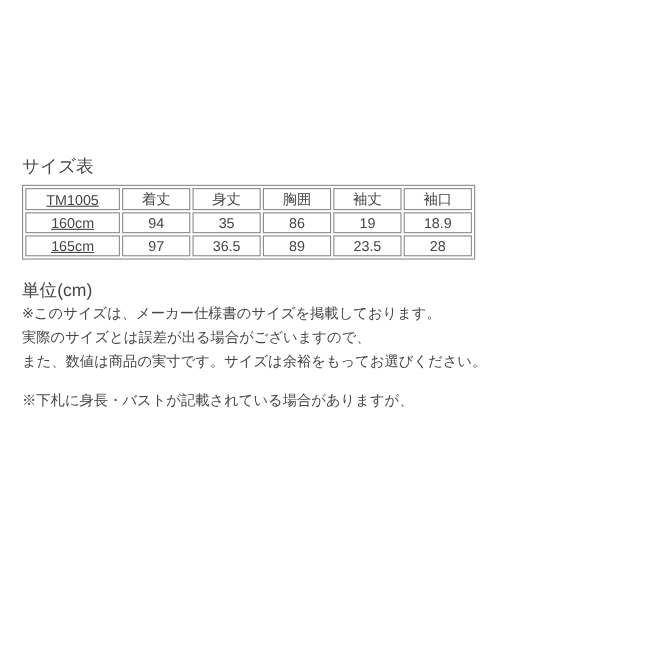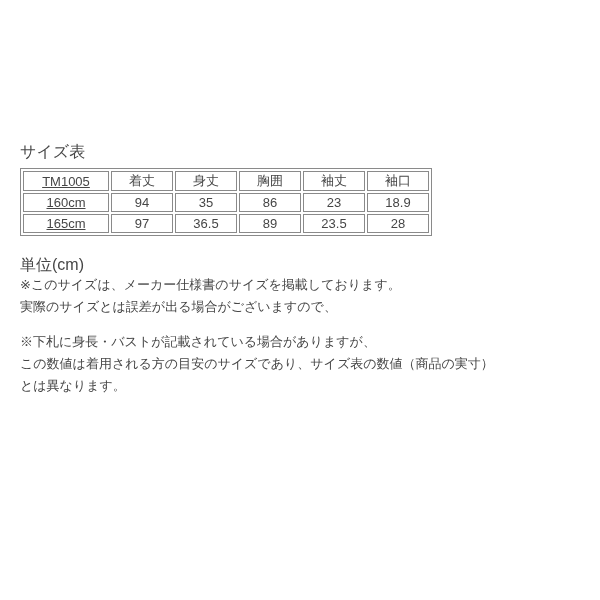--- a/index.html
+++ b/index.html
@@ -72,39 +72,39 @@
         <td>身丈</td>
         <td>胸囲</td>
         <td>袖丈</td>
         <td>袖口</td>
       </tr>
       <tr>
         <td class="c0">160cm</td>
         <td>94</td>
         <td>35</td>
         <td>86</td>
-        <td>23</td>
+        <td>19</td>
         <td>18.9</td>
       </tr>
       <tr>
         <td class="c0">165cm</td>
         <td>97</td>
         <td>36.5</td>
         <td>89</td>
         <td>23.5</td>
         <td>28</td>
       </tr>
     </tbody>
   </table>
 
   <div class="unit">単位(cm)</div>
 
   <div class="notes block1">
     <div>※このサイズは、メーカー仕様書のサイズを掲載しております。</div>
     <div>実際のサイズとは誤差が出る場合がございますので、</div>
+    <div>また、数値は商品の実寸です。サイズは余裕をもってお選びください。</div>
   </div>
 
   <div class="notes block2">
     <div>※下札に身長・バストが記載されている場合がありますが、</div>
-    <div>この数値は着用される方の目安のサイズであり、サイズ表の数値（商品の実寸）とは異なります。</div>
   </div>
 
 </div>
 
 </body></html>

